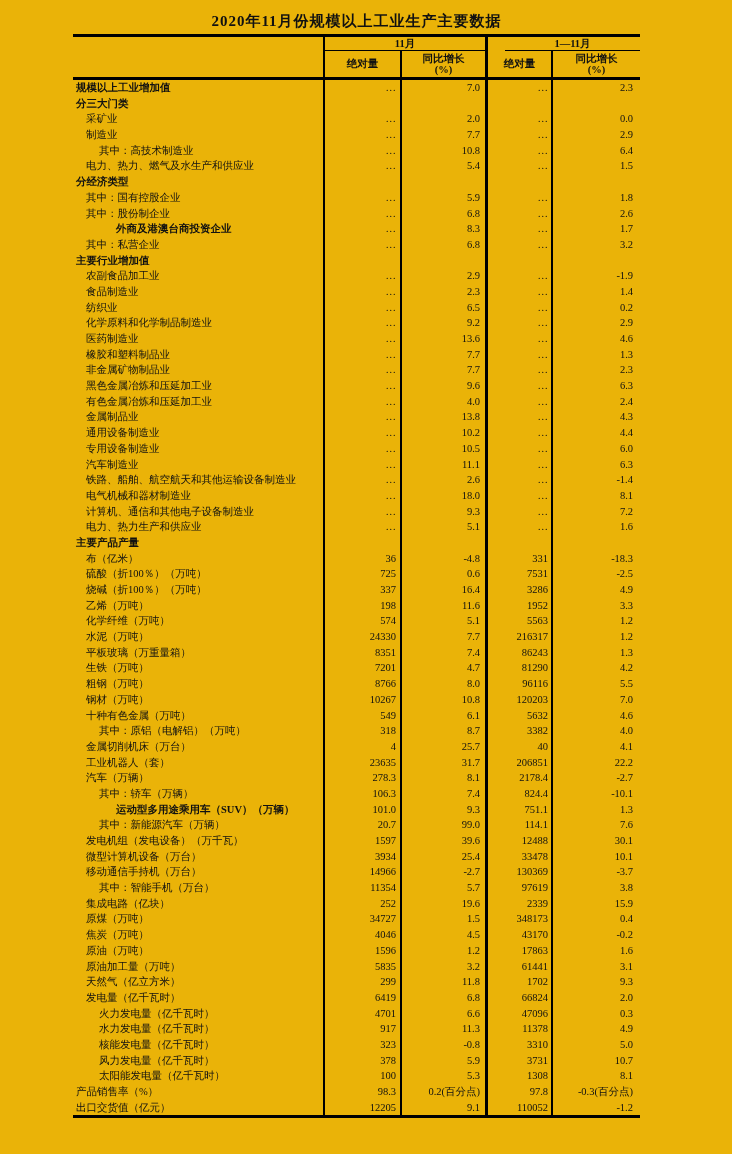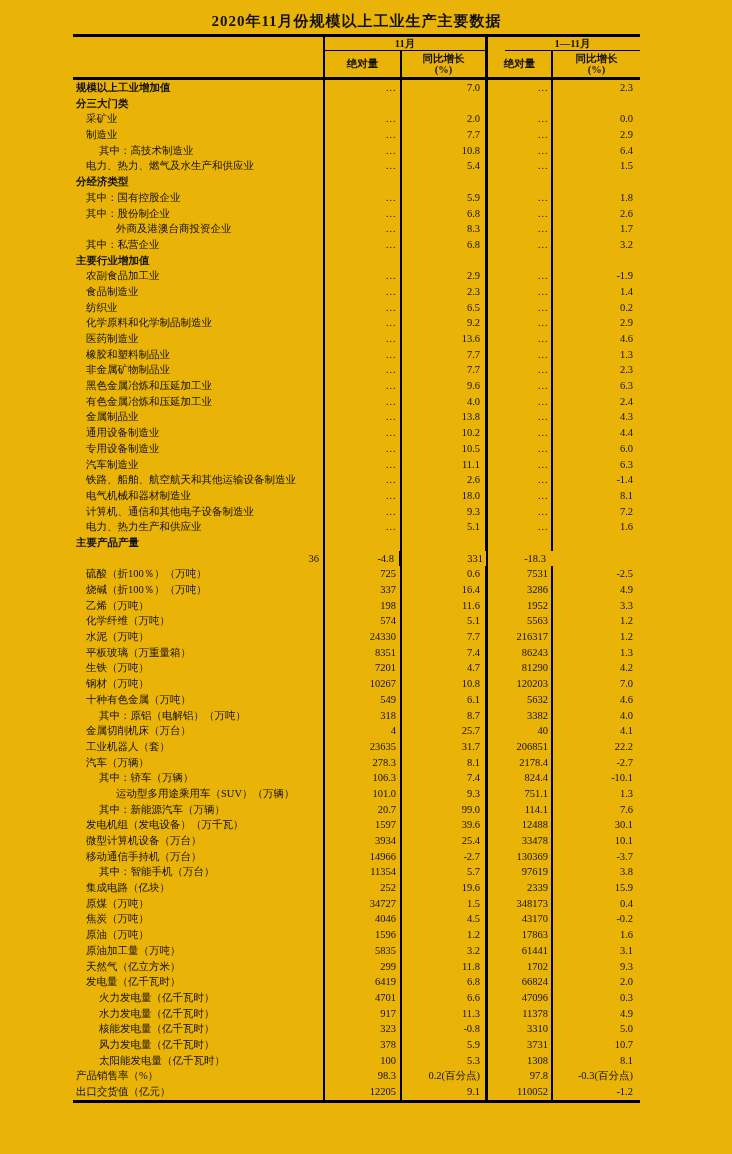--- a/index.html
+++ b/index.html
@@ -59,21 +59,21 @@
   .cell {
     box-sizing:border-box; height:100%;
     display:flex; align-items:center;
     white-space:nowrap;
     line-height:15.7px;
   }
   .cell.label { border-right:2px solid #000; padding-left:3px; }
   .cell.label.bold { font-weight:bold; }
   .cell.label.ind1 { padding-left:13px; }
   .cell.label.ind2 { padding-left:26px; }
-  .cell.label.ind3 { padding-left:43px; }
+  .cell.label.ind3 { padding-left:43px;font-weight:bold; }
   .cell.num { justify-content:flex-end; }
   .cell.num.c1 { border-right:2px solid #000; padding-right:4px; }
   .cell.num.c2 { border-right:3px solid #000; padding-right:5px; }
   .cell.num.c3 { border-right:2px solid #000; padding-right:3px; }
   .cell.num.c4 { padding-right:7px; }
 </style>
 </head>
 <body>
 
 <div class="page">
@@ -304,20 +304,21 @@
           <div class="cell num c4">1.6</div>
         </div>
         <div class="trow">
           <div class="cell label ind0 bold">主要产品产量</div>
           <div class="cell num c1"></div>
           <div class="cell num c2"></div>
           <div class="cell num c3"></div>
           <div class="cell num c4"></div>
         </div>
         <div class="trow">
+          <div class="cell label ind1">布（亿米）</div>
           <div class="cell num c1">36</div>
           <div class="cell num c2">-4.8</div>
           <div class="cell num c3">331</div>
           <div class="cell num c4">-18.3</div>
         </div>
         <div class="trow">
           <div class="cell label ind1">硫酸（折100％）（万吨）</div>
           <div class="cell num c1">725</div>
           <div class="cell num c2">0.6</div>
           <div class="cell num c3">7531</div>
@@ -359,20 +360,27 @@
           <div class="cell num c4">1.3</div>
         </div>
         <div class="trow">
           <div class="cell label ind1">生铁（万吨）</div>
           <div class="cell num c1">7201</div>
           <div class="cell num c2">4.7</div>
           <div class="cell num c3">81290</div>
           <div class="cell num c4">4.2</div>
         </div>
         <div class="trow">
+          <div class="cell label ind1">粗钢（万吨）</div>
+          <div class="cell num c1">8766</div>
+          <div class="cell num c2">8.0</div>
+          <div class="cell num c3">96116</div>
+          <div class="cell num c4">5.5</div>
+        </div>
+        <div class="trow">
           <div class="cell label ind1">钢材（万吨）</div>
           <div class="cell num c1">10267</div>
           <div class="cell num c2">10.8</div>
           <div class="cell num c3">120203</div>
           <div class="cell num c4">7.0</div>
         </div>
         <div class="trow">
           <div class="cell label ind1">十种有色金属（万吨）</div>
           <div class="cell num c1">549</div>
           <div class="cell num c2">6.1</div>

